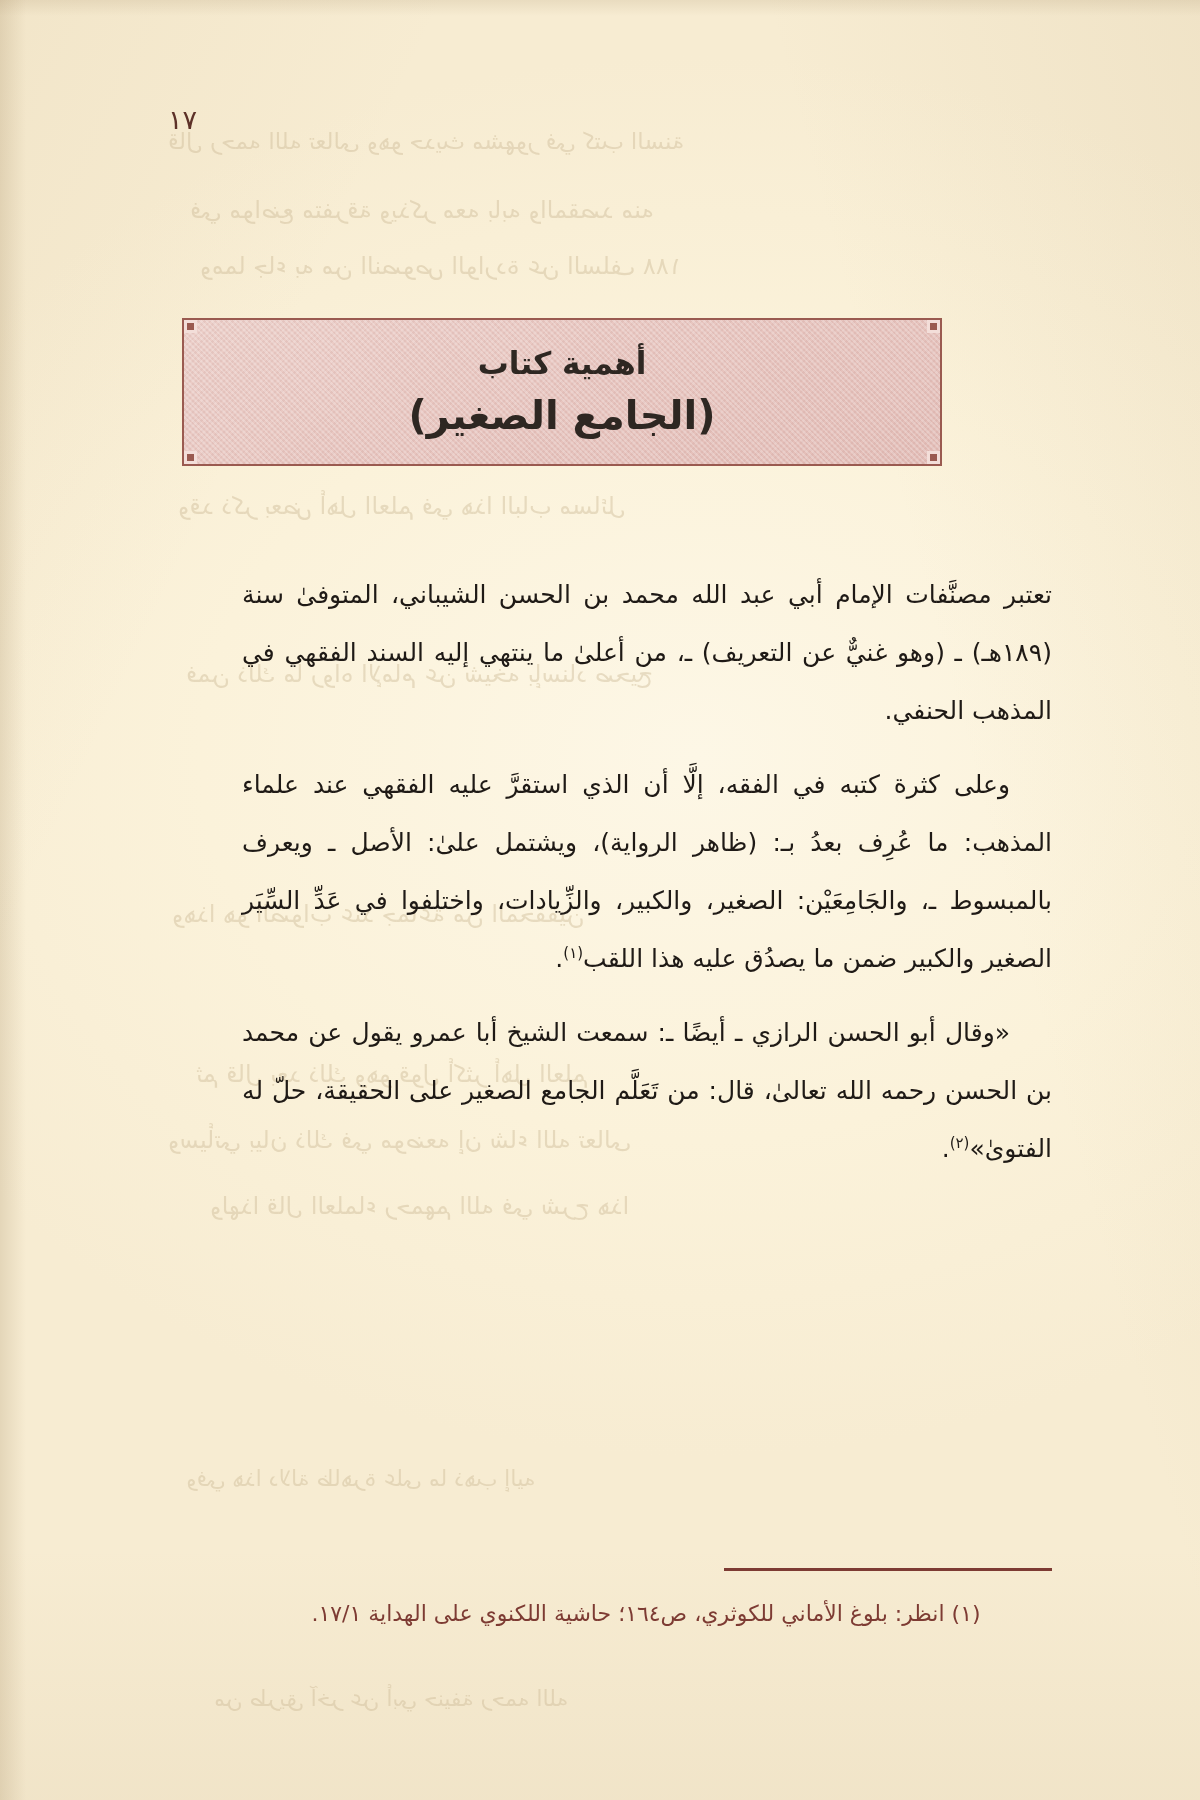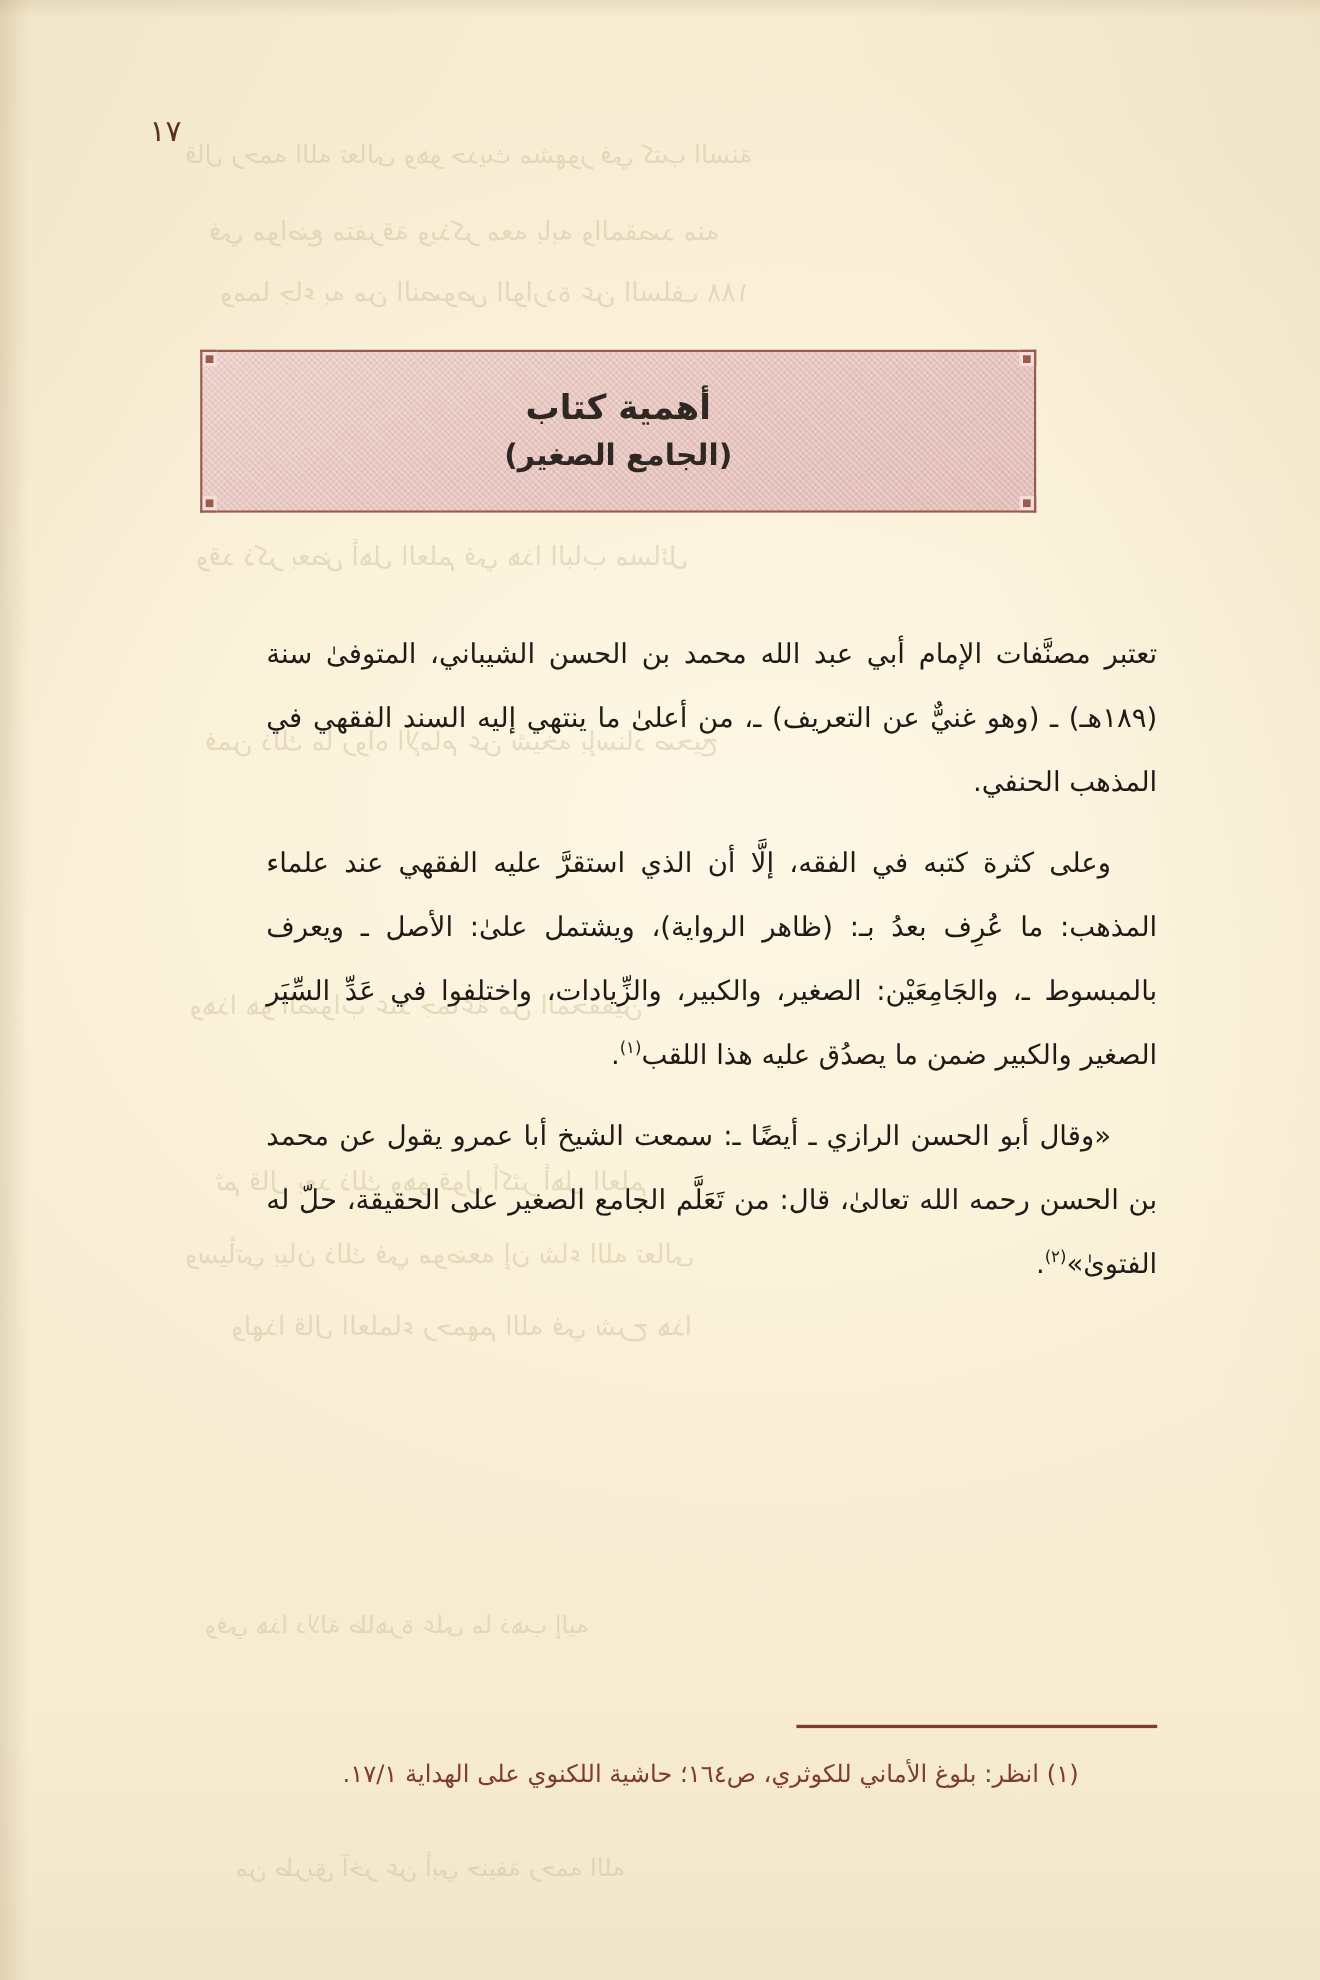--- a/index.html
+++ b/index.html
@@ -63,21 +63,21 @@
     transform: scaleX(-1);
     filter: blur(0.7px);
     pointer-events: none;
     user-select: none;
   }
 
   
   .folio {
     position: absolute;
     top: 104px;
-    left: 136px;
+    left: 168px;
     font-size: 27px;
     color: #5d3128;
     letter-spacing: 1px;
     font-family: "DejaVu Sans", sans-serif;
     text-align: center;
   }
 
   
   .title-box-wrap {
     position: absolute;
@@ -128,21 +128,21 @@
   .corner-dot.br { bottom: 3px; right: 3px; }
 
   .title-line-1 {
     font-size: 31px;
     font-weight: bold;
     color: #2e2722;
     letter-spacing: 0.5px;
     line-height: 1.15;
   }
   .title-line-2 {
-    font-size: 27px;
+    font-size: 40px;
     font-weight: bold;
     color: #2e2722;
     letter-spacing: 0.5px;
     line-height: 1.15;
   }
 
   
   .body-col {
     position: absolute;
     top: 566px;

